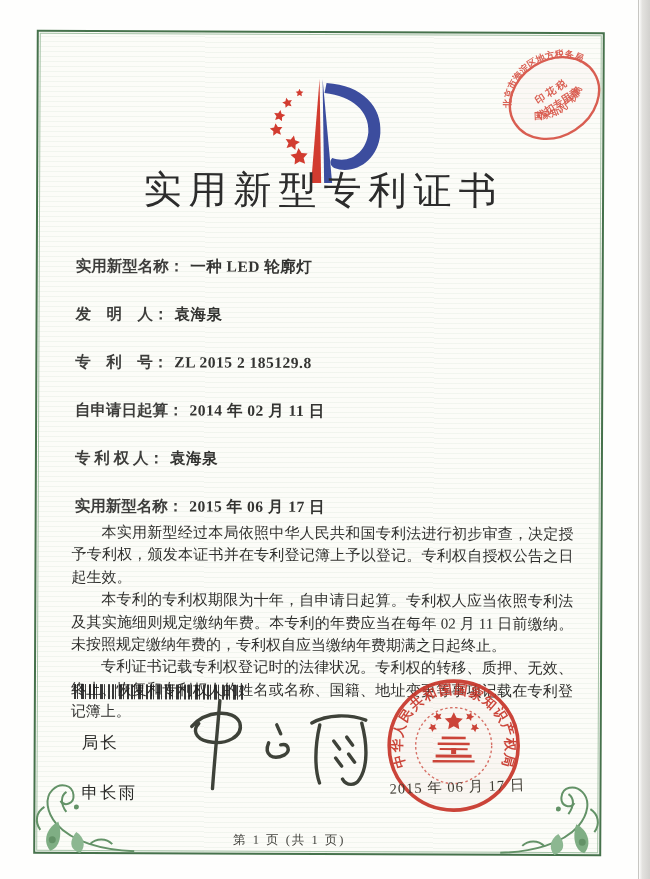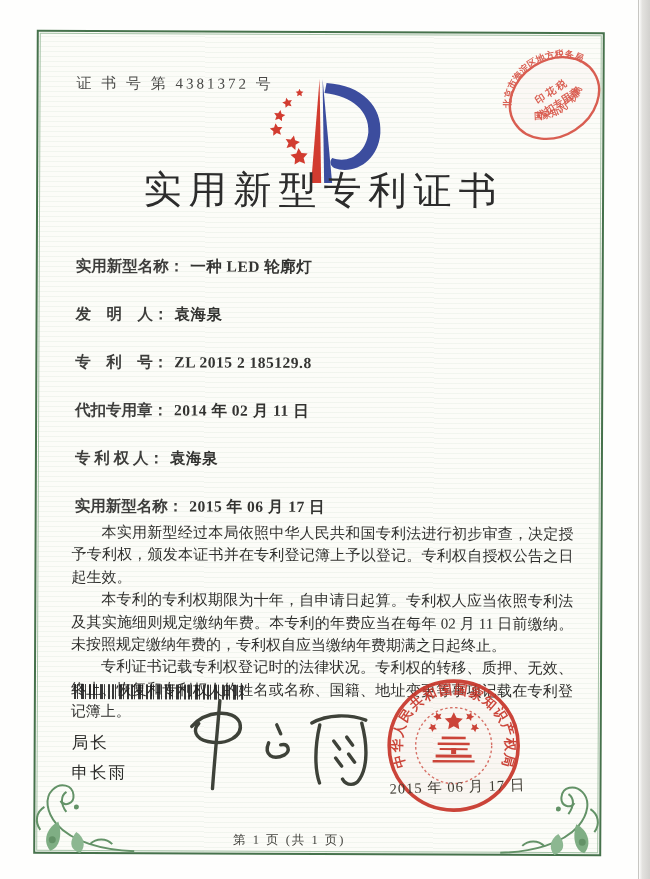--- a/index.html
+++ b/index.html
@@ -42,23 +42,23 @@
   .body-text p{margin:0;text-indent:2em;}
 
   .barcode{position:absolute;left:38px;top:652px;width:170px;height:15px;opacity:.88;
     background:repeating-linear-gradient(90deg,
       #1e1e1e 0 2px, rgba(0,0,0,0) 2px 3px,
       #1e1e1e 3px 4px, rgba(0,0,0,0) 4px 7px,
       #1e1e1e 7px 10px, rgba(0,0,0,0) 10px 11px,
       #1e1e1e 11px 12px, rgba(0,0,0,0) 12px 15px,
       #1e1e1e 15px 17px, rgba(0,0,0,0) 17px 19px);}
 
-  .director{position:absolute;left:36px;top:700px;font-family:Liberation Mono, monospace;color:#28282(6);}
+  .director{position:absolute;left:46px;top:700px;font-family:Liberation Mono, monospace;color:#28282(6);}
   .director div{font-size:16.5px;letter-spacing:2px;color:#2b2b29;}
-  .director .name{margin-top:8px;}
+  .director .name{margin-top:28px;}
 
   .signature{position:absolute;left:132px;top:660px;width:228px;height:116px;}
 
   .seal{position:absolute;left:347px;top:641px;width:142px;height:142px;opacity:.93;}
 
   .issue-date{position:absolute;left:344px;top:744px;width:156px;text-align:center;
     font-size:14.5px;color:#403d34;letter-spacing:1px;transform:rotate(-2deg);}
 
   .footer{position:absolute;left:0;top:799px;width:100%;text-align:center;
     font-size:12.5px;letter-spacing:2px;color:#44443f;transform:translateX(-28px);}
@@ -69,21 +69,20 @@
 </style>
 </head>
 <body>
 
 <div class="scan-edge"></div>
 <div class="scan-edge-line"></div>
 
 <div class="cert">
   <div class="cert-inner-line"></div>
 
-  <div class="cert-no">证 书 号 第 4381372 号</div>
 
   <svg class="logo" viewBox="0 0 146 122">
     <g fill="#d23c30">
       <g transform="translate(47,22) scale(0.45)">
           <path d="M0,-9 L2.6,-3.6 8.6,-2.8 4.3,1.4 5.3,7.3 0,4.5 -5.3,7.3 -4.3,1.4 -8.6,-2.8 -2.6,-3.6 Z"></path>
         </g>
       <g transform="translate(35,32) scale(0.58) rotate(-15)">
           <path d="M0,-9 L2.6,-3.6 8.6,-2.8 4.3,1.4 5.3,7.3 0,4.5 -5.3,7.3 -4.3,1.4 -8.6,-2.8 -2.6,-3.6 Z"></path>
         </g>
       <g transform="translate(27,45) scale(0.66) rotate(10)">
@@ -128,21 +127,21 @@
     <div class="field-row">
       <span class="field-label">实用新型名称：</span><span class="field-value">一种 LED 轮廓灯</span>
     </div>
     <div class="field-row">
       <span class="field-label">发　明　人：</span><span class="field-value">袁海泉</span>
     </div>
     <div class="field-row">
       <span class="field-label">专　利　号：</span><span class="field-value">ZL 2015 2 185129.8</span>
     </div>
     <div class="field-row">
-      <span class="field-label">代扣专用章：</span><span class="field-value">2014 年 02 月 11 日</span>
+      <span class="field-label">自申请日起算：</span><span class="field-value">2014 年 02 月 11 日</span>
     </div>
     <div class="field-row">
       <span class="field-label">专 利 权 人：</span><span class="field-value">袁海泉</span>
     </div>
     <div class="field-row">
       <span class="field-label">实用新型名称：</span><span class="field-value">2015 年 06 月 17 日</span>
     </div>
   </div>
 
   <div class="body-text">

